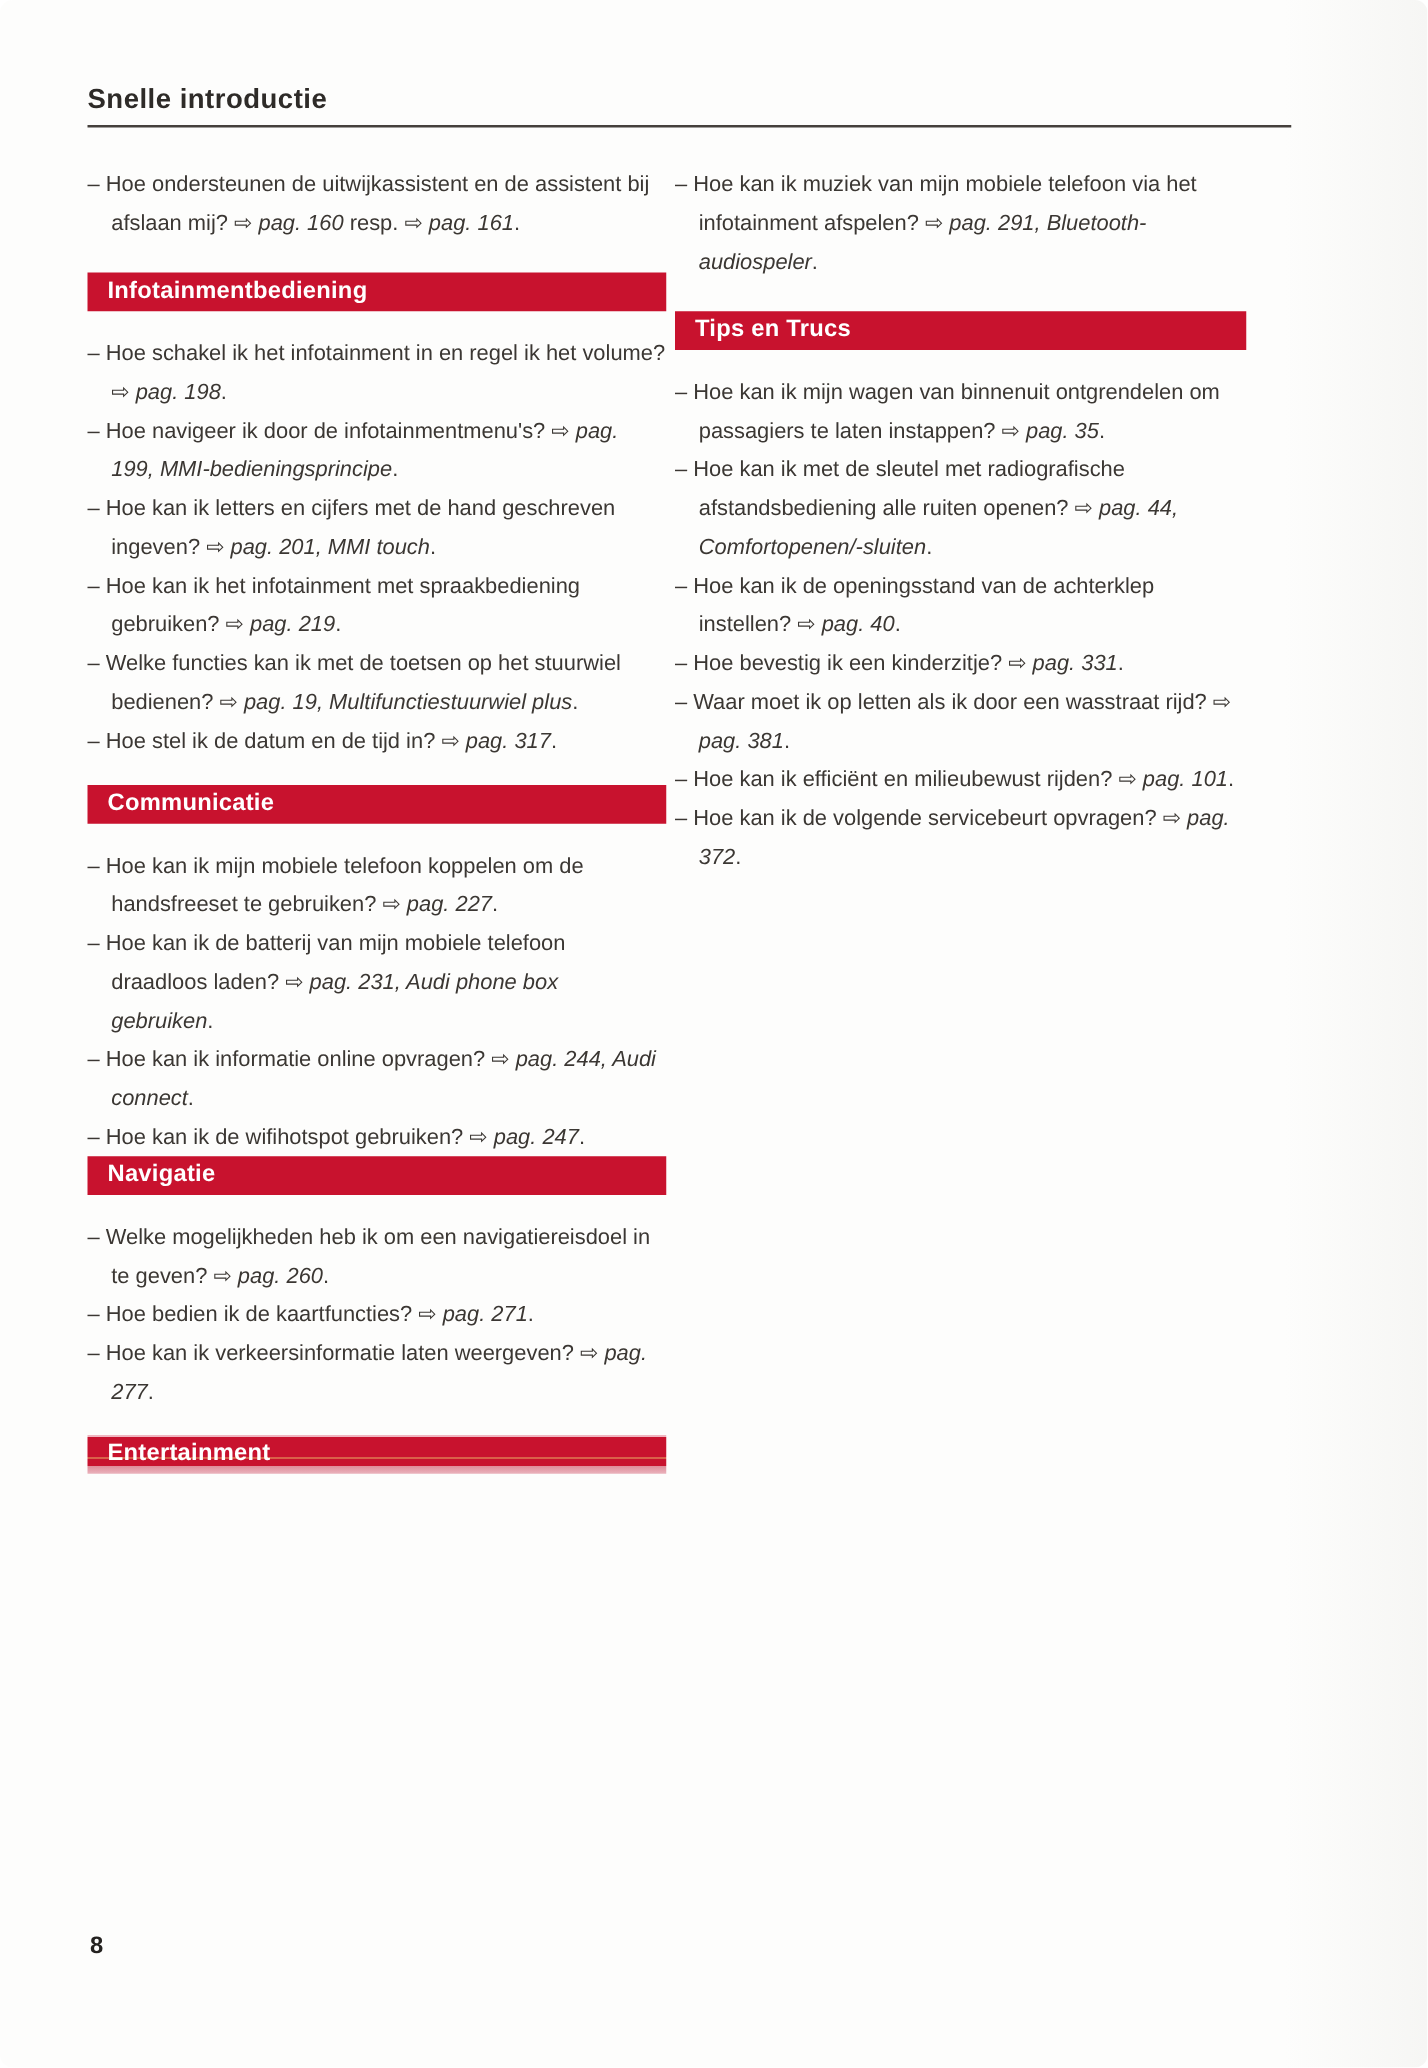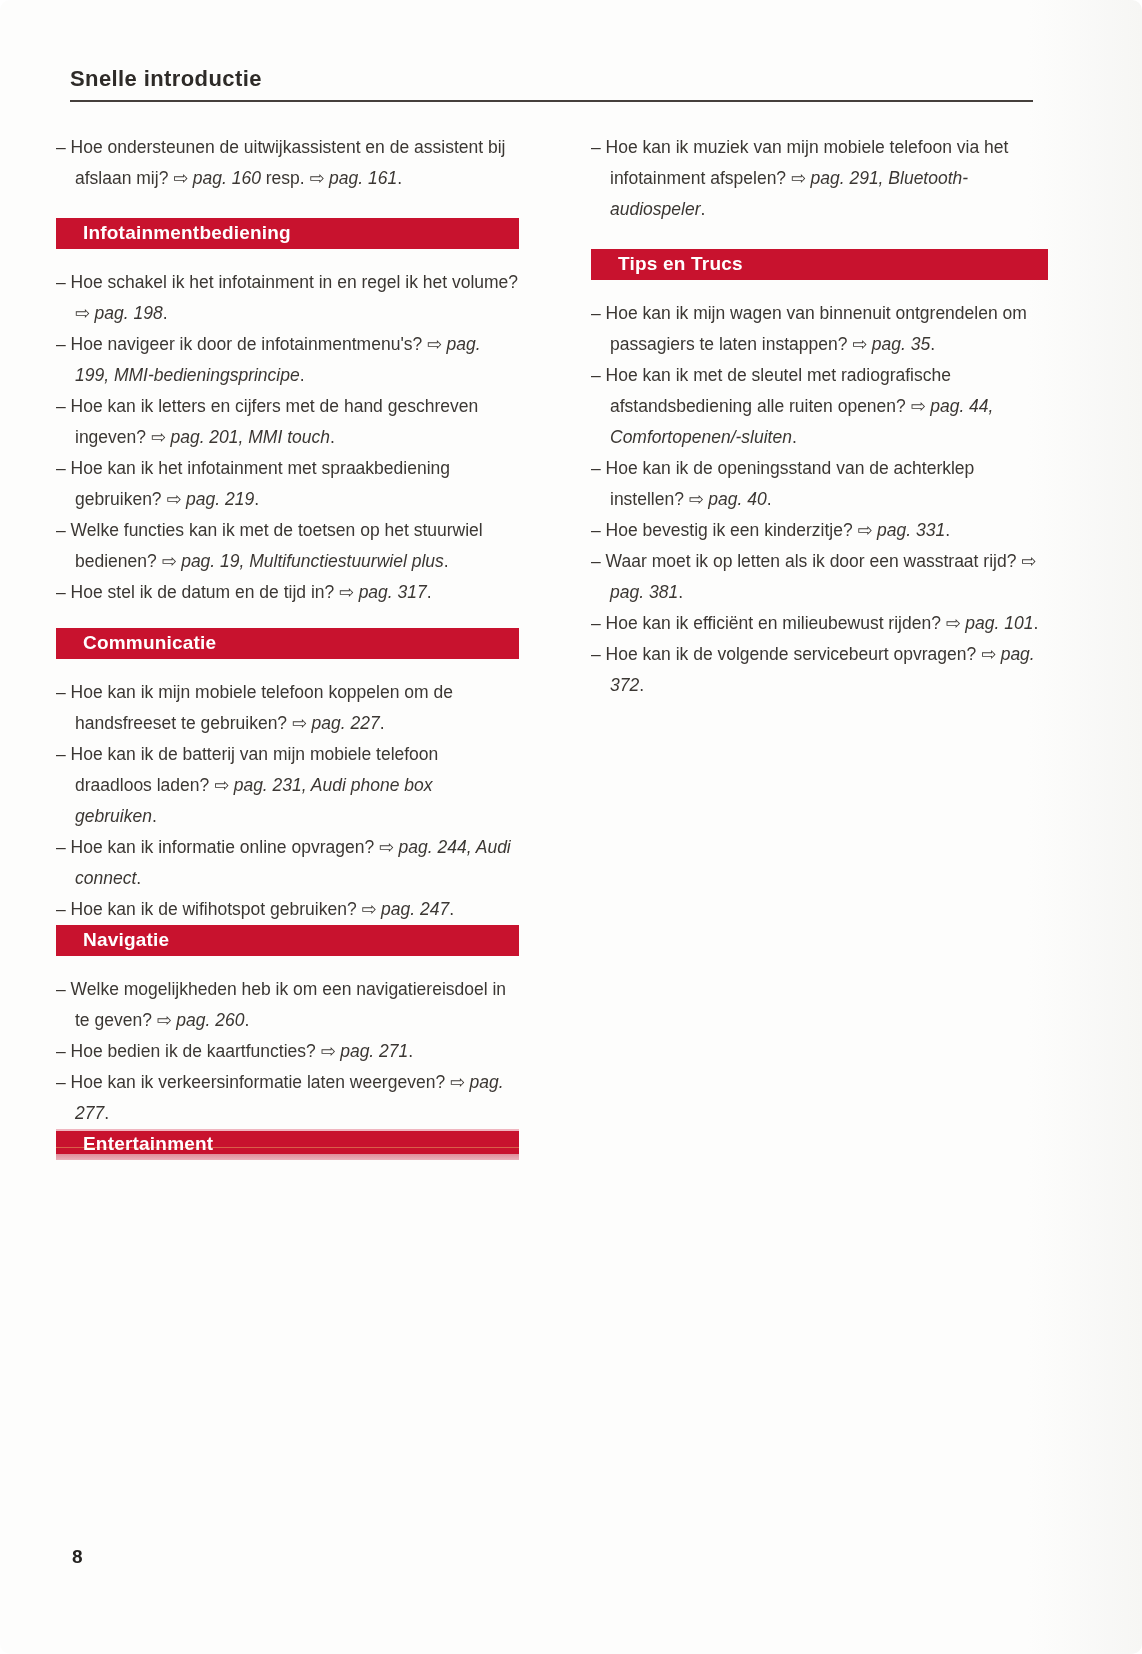--- a/index.html
+++ b/index.html
@@ -26,22 +26,22 @@
   }
   .rule {
     position: absolute;
     left: 70px;
     top: 100px;
     width: 963px;
     height: 2px;
     background: #45403c;
   }
   .col { position: absolute; top: 126px; }
-  .col.left  { left: 56px;  width: 463px; }
-  .col.right { left: 591px; width: 457px; }
+  .col.left  { left: 70px;  width: 463px; }
+  .col.right { left: 540px; width: 457px; }
 
   ul.qlist {
     list-style: none;
     margin: 0;
     padding: 0;
     font-size: 17.5px;
     line-height: 31px;
     color: #3b3733;
   }
   ul.qlist.intro { margin-top: 6px; }
@@ -49,33 +49,33 @@
     padding-left: 19px;
     text-indent: -19px;
   }
   ul.qlist li::before { content: "\2013\00A0"; }
   .ref { font-style: italic; }
 
   section.sec { margin: 0; }
   #sec-info { margin-top: 24px; }
   #sec-comm { margin-top: 20px; }
   #sec-nav  { margin-top: 0; }
-  #sec-ent  { }
+  #sec-ent  { margin-top: 19px; }
   #sec-tips { margin-top: 24px; }
   section.sec ul.qlist { margin-top: 18px; }
 
   .bar {
     height: 31px;
     line-height: 30px;
     background: #c8122e;
     color: #ffffff;
     font-size: 19px;
     font-weight: 700;
     letter-spacing: 0.2px;
-    padding-left: 27px;
+    padding-left: 16px;
     box-sizing: border-box;
   }
   .bar.scan {
     background: linear-gradient(180deg,
       #f0b6c0 0,   #f0b6c0 2px,
       #c8122e 2px, #c8122e 18px,
       #d96049 18px,#d96049 19px,
       #c8122e 19px,#c8122e 25px,
       #df8d9a 25px,#eab3bc 31px);
   }

